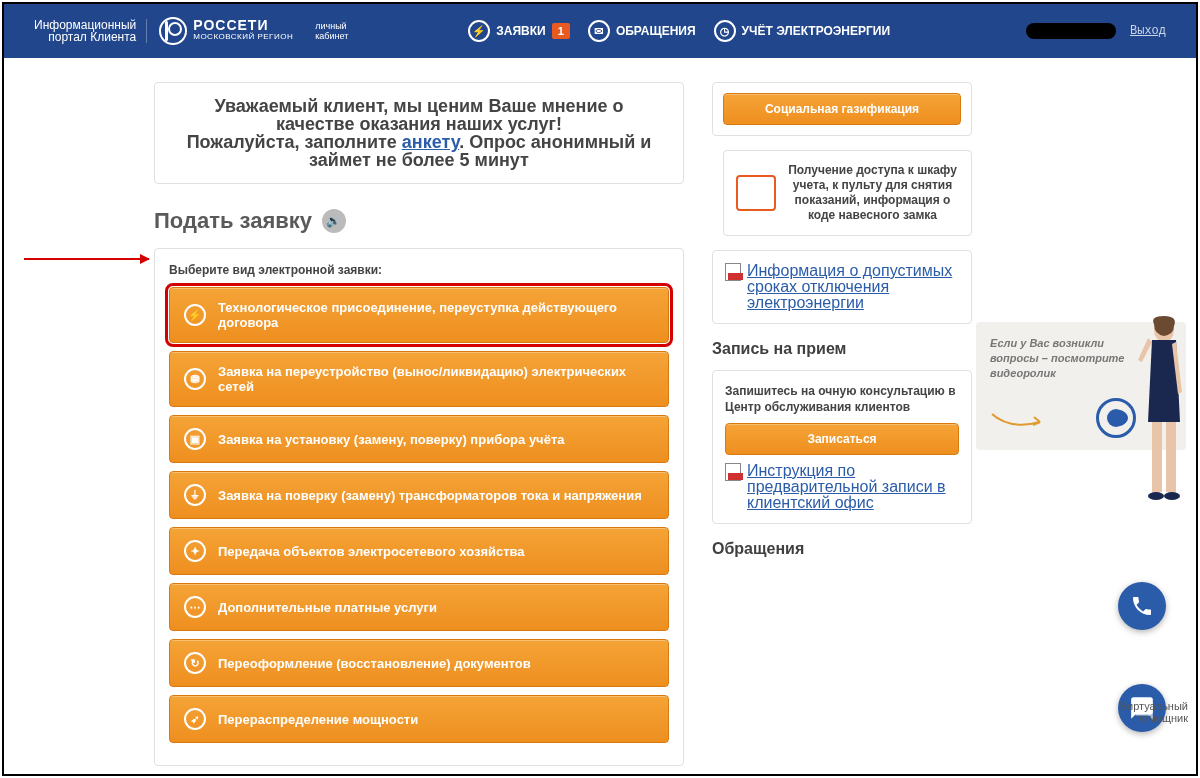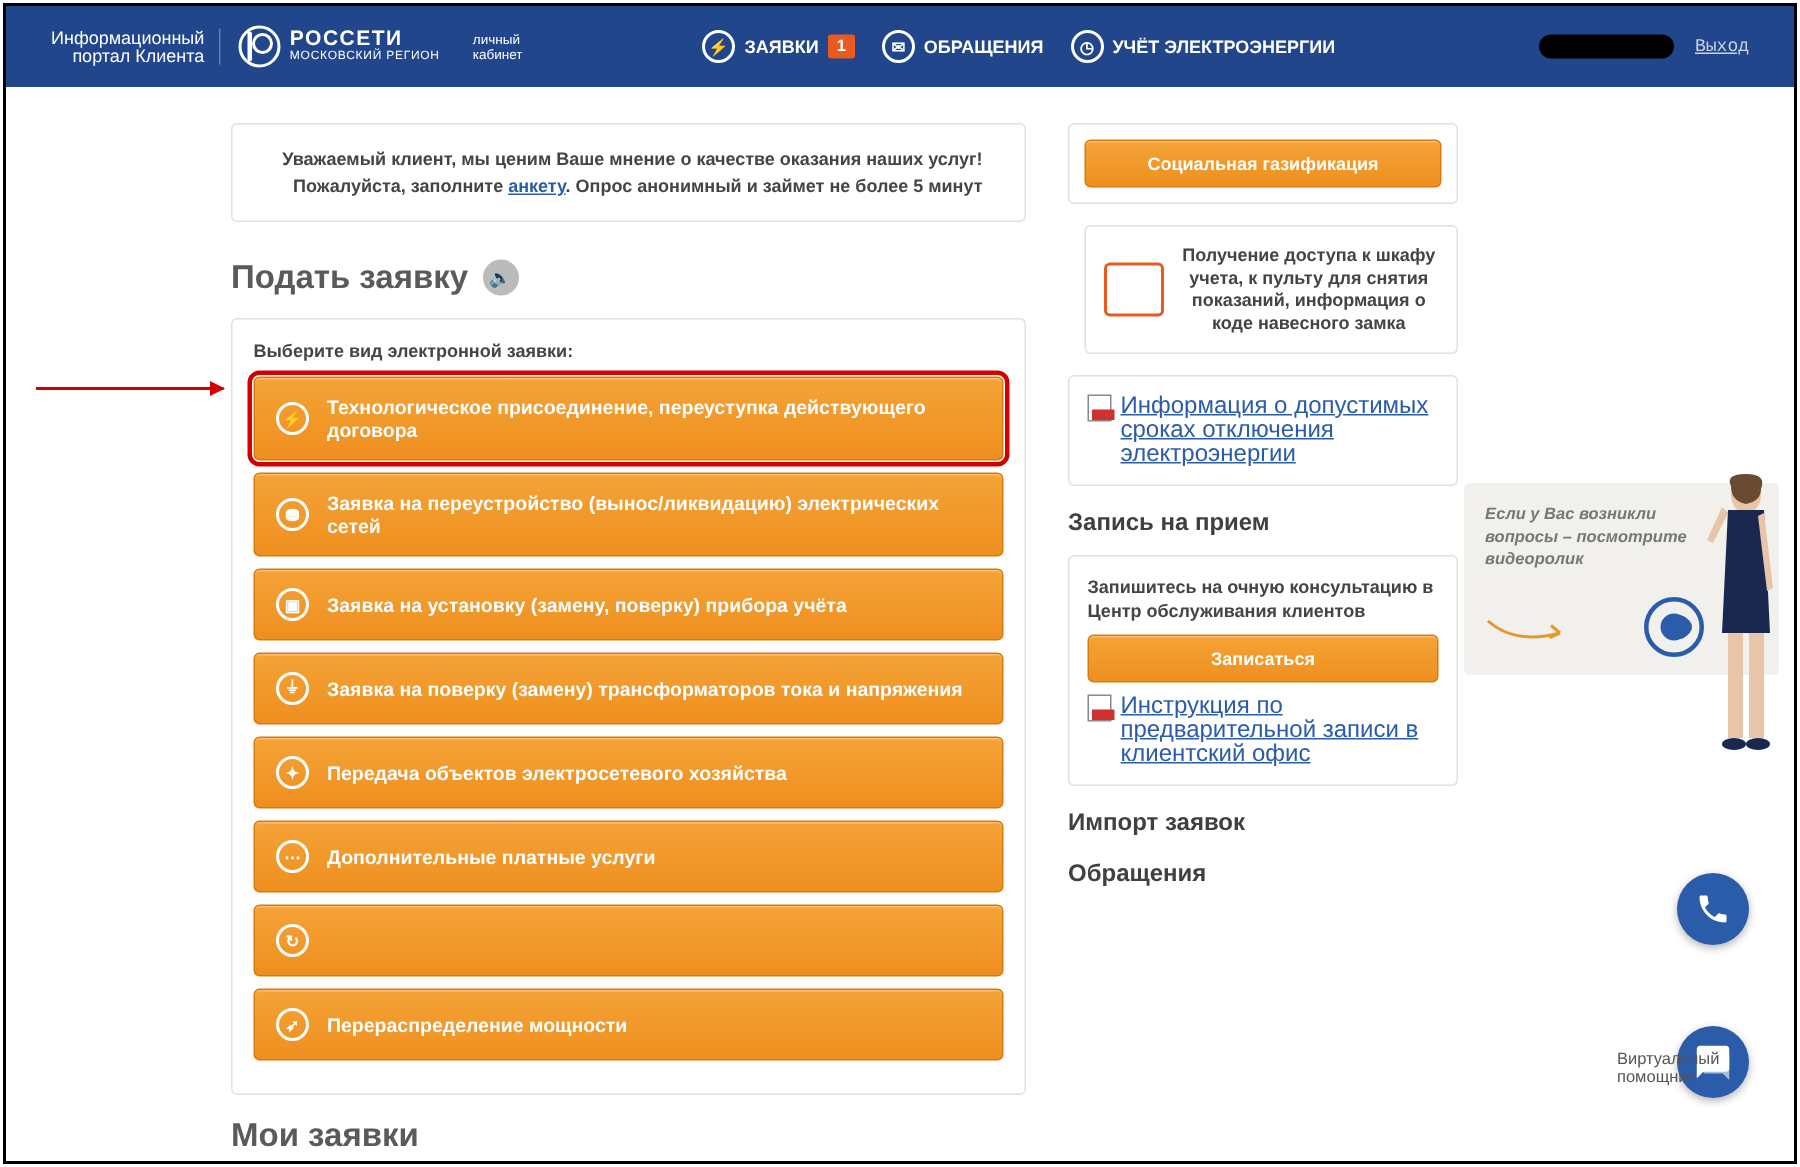--- a/index.html
+++ b/index.html
@@ -19,21 +19,21 @@
 .header-nav { display: flex; gap: 18px; margin-left: 120px; align-items: center; }
 .nav-item { display: flex; align-items: center; gap: 6px; cursor: pointer; font-size: 12px; font-weight: bold; }
 .nav-icon { width: 22px; height: 22px; border: 2px solid #fff; border-radius: 50%; display: flex; align-items: center; justify-content: center; font-size: 11px; }
 .badge { background: #e85a1f; padding: 2px 6px; border-radius: 2px; font-size: 11px; }
 .header-right { margin-left: auto; display: flex; align-items: center; gap: 14px; font-family: Liberation Mono, monospace; }
 .user-blob { width: 90px; height: 16px; background: #000; border-radius: 8px; }
 .logout { color: #c9d4e8; text-decoration: underline; font-size: 12px; cursor: pointer; }
 .content { display: flex; gap: 28px; padding: 24px 150px 0 150px; height: calc(100% - 54px); overflow: hidden; }
 .col-left { width: 530px; }
 .col-right { width: 260px; }
-.notice { border: 1px solid #e0e0e0; border-radius: 4px; padding: 14px 28px; text-align: right; font-size: 12px; font-weight: bold; color: #444; line-height: 18px; margin-bottom: 24px; }
+.notice { border: 1px solid #e0e0e0; border-radius: 4px; padding: 14px 28px; text-align: center; font-size: 18px; font-weight: bold; color: #444; line-height: 18px; margin-bottom: 24px; }
 .notice a { color: #2a5caa; }
 h2 { font-size: 22px; color: #5a5a5a; font-weight: 600; margin: 14px 0 14px 0; display: flex; align-items: center; gap: 10px; }
 .speaker { width: 24px; height: 24px; background: #bbb; border-radius: 50%; display: inline-flex; align-items: center; justify-content: center; color: #fff; font-size: 12px; }
 .app-box { border: 1px solid #e0e0e0; border-radius: 4px; padding: 14px; }
 .app-box-label { font-size: 12px; font-weight: bold; color: #444; margin-bottom: 10px; }
 .orange-btn { background: linear-gradient(#f5a337, #ee8f1f); border: 1px solid #d97a0f; border-radius: 4px; color: #fff; font-weight: bold; font-size: 13px; padding: 12px 14px; margin-bottom: 8px; display: flex; align-items: center; gap: 12px; cursor: pointer; box-shadow: inset 0 1px 0 rgba(255,255,255,0.3); }
 .orange-btn .icon { width: 22px; height: 22px; border: 2px solid #fff; border-radius: 50%; display: flex; align-items: center; justify-content: center; font-size: 11px; flex-shrink: 0; }
 .highlighted { outline: 3px solid #d40000; outline-offset: 1px; }
 .side-card { border: 1px solid #e0e0e0; border-radius: 4px; padding: 12px; margin-bottom: 14px; font-size: 12px; color: #444; }
 .side-card .orange-btn-sm { display: block; text-align: center; background: linear-gradient(#f5a337, #ee8f1f); border: 1px solid #d97a0f; border-radius: 4px; color: #fff; font-weight: bold; font-size: 12px; padding: 8px; margin-top: 8px; cursor: pointer; box-shadow: inset 0 1px 0 rgba(255,255,255,0.3); }
@@ -48,21 +48,21 @@
 .arrow::after { content: ''; position: absolute; right: -1px; top: -4px; border-left: 10px solid #d40000; border-top: 5px solid transparent; border-bottom: 5px solid transparent; }
 .assistant { position: absolute; right: 10px; top: 318px; width: 210px; }
 .assistant-card { background: #f1f0ed; border-radius: 4px; padding: 14px 48px 14px 14px; font-size: 11px; color: #777; font-style: italic; font-weight: bold; line-height: 15px; position: relative; height: 128px; }
 .curved-arrow { position: absolute; left: 14px; bottom: 18px; width: 60px; height: 20px; }
 .play-icon { position: absolute; right: 50px; bottom: 12px; width: 40px; height: 40px; border: 3px solid #2a5caa; border-radius: 50%; display: flex; align-items: center; justify-content: center; }
 .play-icon::after { content: ''; width: 18px; height: 18px; background: #2a5caa; border-radius: 50%; box-shadow: 3px 0 0 -1px #2a5caa, 6px 0 0 -3px #2a5caa; }
 .person { position: absolute; right: -6px; top: -10px; width: 60px; height: 200px; }
 .float-btn { position: absolute; right: 30px; width: 48px; height: 48px; border-radius: 50%; display: flex; align-items: center; justify-content: center; color: #fff; cursor: pointer; box-shadow: 0 2px 6px rgba(0,0,0,0.3); }
 .float-phone { background: #2a5caa; top: 578px; }
 .float-chat { background: #2a5caa; top: 680px; }
-.chat-label { position: absolute; right: 8px; top: 696px; font-size: 11px; color: #555; width: 110px; text-align: left; }
+.chat-label { position: absolute; right: 8px; top: 696px; font-size: 11px; color: #555; width: 110px; text-align: right; }
 </style>
 </head>
 <body>
 
 <div class="frame">
 
   <div class="header">
     <div class="header-left">
       <div class="portal-text">
         <div>Информационный</div>
@@ -138,20 +138,21 @@
         <div class="orange-btn">
           <span class="icon">✦</span>
           <span>Передача объектов электросетевого хозяйства</span>
         </div>
         <div class="orange-btn">
           <span class="icon">⋯</span>
           <span>Дополнительные платные услуги</span>
         </div>
         <div class="orange-btn">
           <span class="icon">↻</span>
+          <span>Переоформление (восстановление) документов</span>
         </div>
         <div class="orange-btn">
           <span class="icon">➶</span>
           <span>Перераспределение мощности</span>
         </div>
       </div>
 
       <h2>
         <span>Мои заявки</span>
       </h2>
@@ -178,21 +179,20 @@
 
       <div class="side-card">
         <div class="side-text">Запишитесь на очную консультацию в Центр обслуживания клиентов</div>
         <div class="orange-btn-sm">Записаться</div>
         <div style="display:flex; align-items:flex-start; margin-top:8px;">
           <span class="pdf-icon"></span>
           <a class="side-link">Инструкция по предварительной записи в клиентский офис</a>
         </div>
       </div>
 
-      <h3>Импорт заявок</h3>
 
 
       <h3>Обращения</h3>
 
     </div>
   </div>
 
   <div class="arrow"></div>
 
   <div class="assistant">

